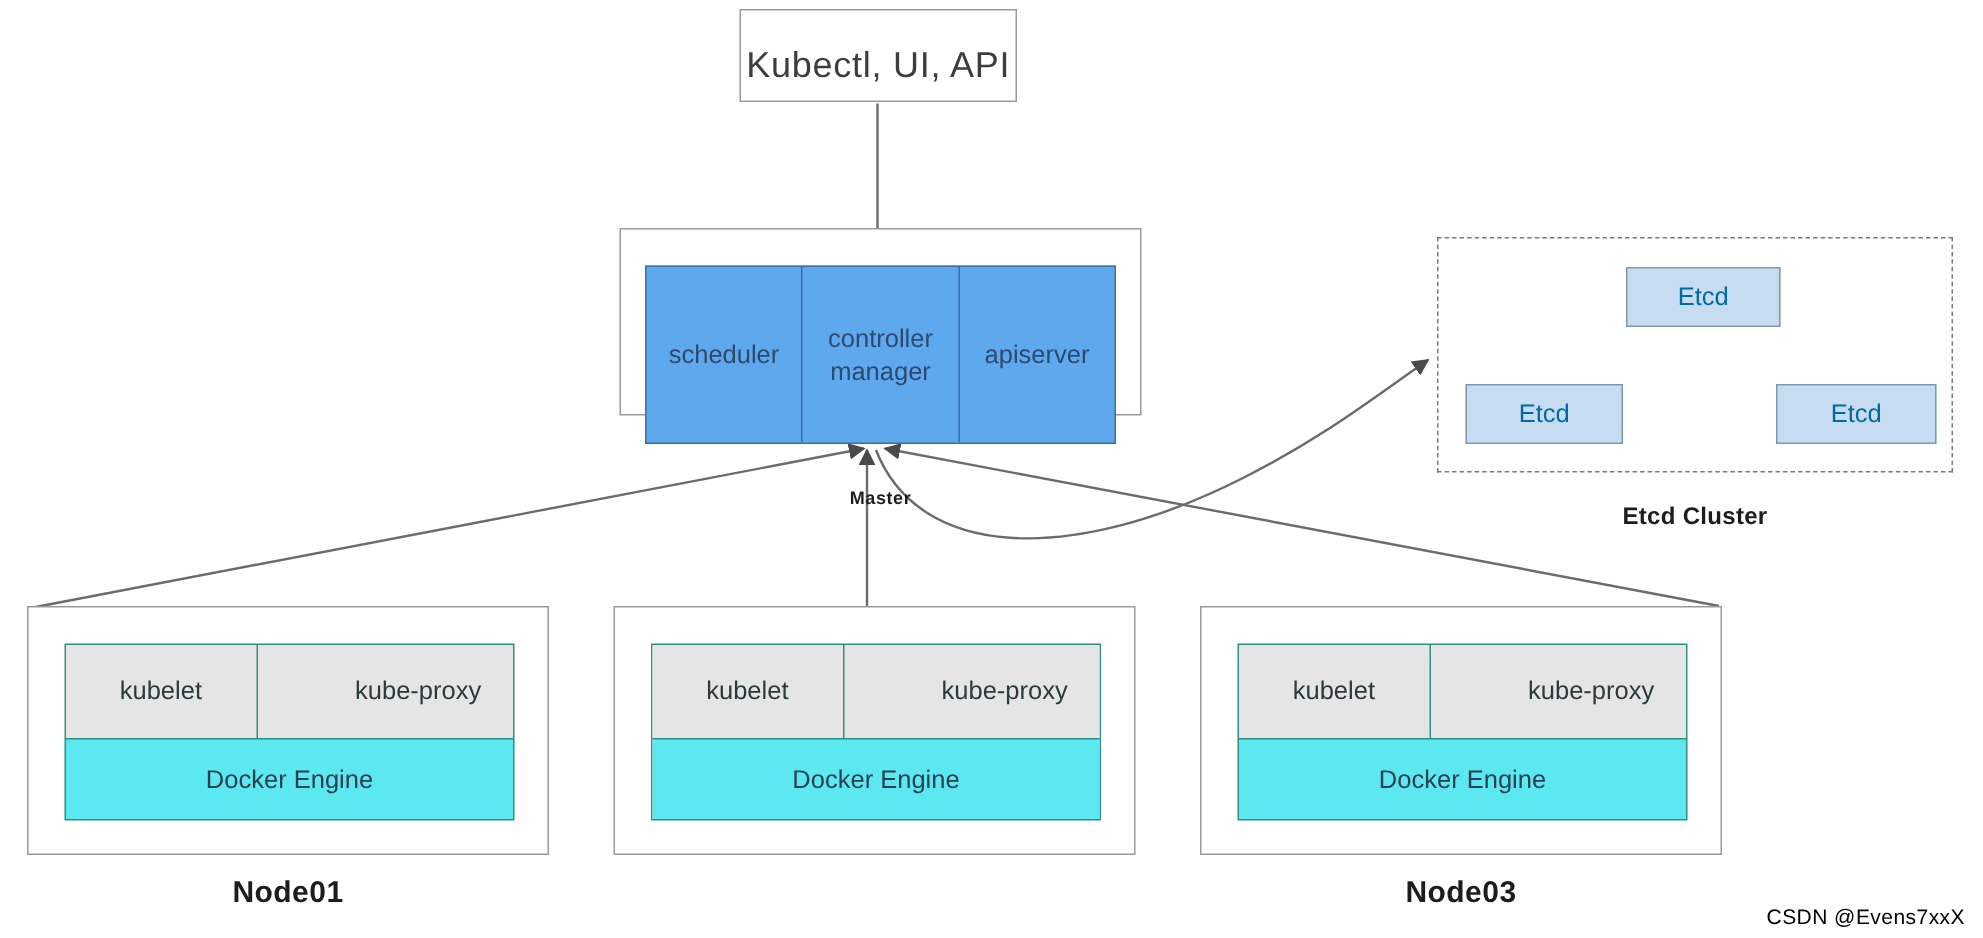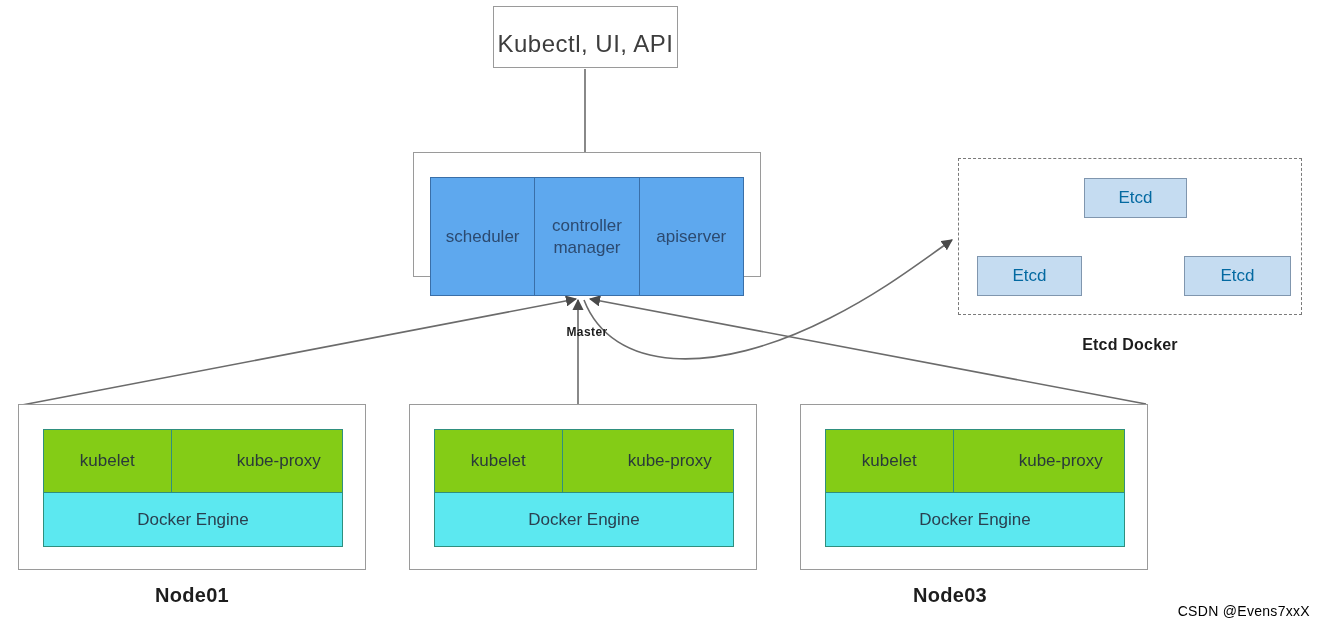--- a/index.html
+++ b/index.html
@@ -148,21 +148,21 @@
     width: 300px;
     height: 118px;
     box-sizing: border-box;
     border: 1.3px solid #2f8f7e;
     display: flex;
     flex-direction: column;
   }
   .node-top-row {
     flex: 0 0 62px;
     display: flex;
-    background: #84cc16;
+    background: #e5e5e5;
     gap: 44px;
   }
   .node-cell {
     flex: 1 1 0;
     display: flex;
     align-items: center;
     justify-content: center;
     font-size: 17px;
     color: #2a3a3a;
     box-sizing: border-box;
@@ -183,21 +183,21 @@
     width: 348px;
     top: 584px;
     text-align: center;
     font-size: 20px;
     font-weight: bold;
     color: #1d1d1d;
     letter-spacing: .3px;
   }
   #node-caption-0 { left: 18px; }
   #node-caption-1 { left: 409px; }
-  #node-caption-2 { left: 776px; }
+  #node-caption-2 { left: 800px; }
 
   
   #watermark {
     position: absolute;
     right: 12px;
     bottom: 6px;
     font-size: 14px;
     color: #000000;
     letter-spacing: .3px;
   }
@@ -251,21 +251,21 @@
   <div class="box" id="etcd-cluster"></div>
   <div class="etcd-node" id="etcd-top">
     <span>Etcd</span>
   </div>
   <div class="etcd-node" id="etcd-left">
     <span>Etcd</span>
   </div>
   <div class="etcd-node" id="etcd-right">
     <span>Etcd</span>
   </div>
-  <div id="etcd-caption">Etcd Docker</div>
+  <div id="etcd-caption">Etcd Cluster</div>
 
   <div class="box outline-box node-box" id="node-box-0">
     <div class="node-inner">
       <div class="node-top-row">
         <div class="node-cell left-cell">
           <span>kubelet</span>
         </div>
         <div class="node-cell">
           <span>kube-proxy</span>
         </div>

